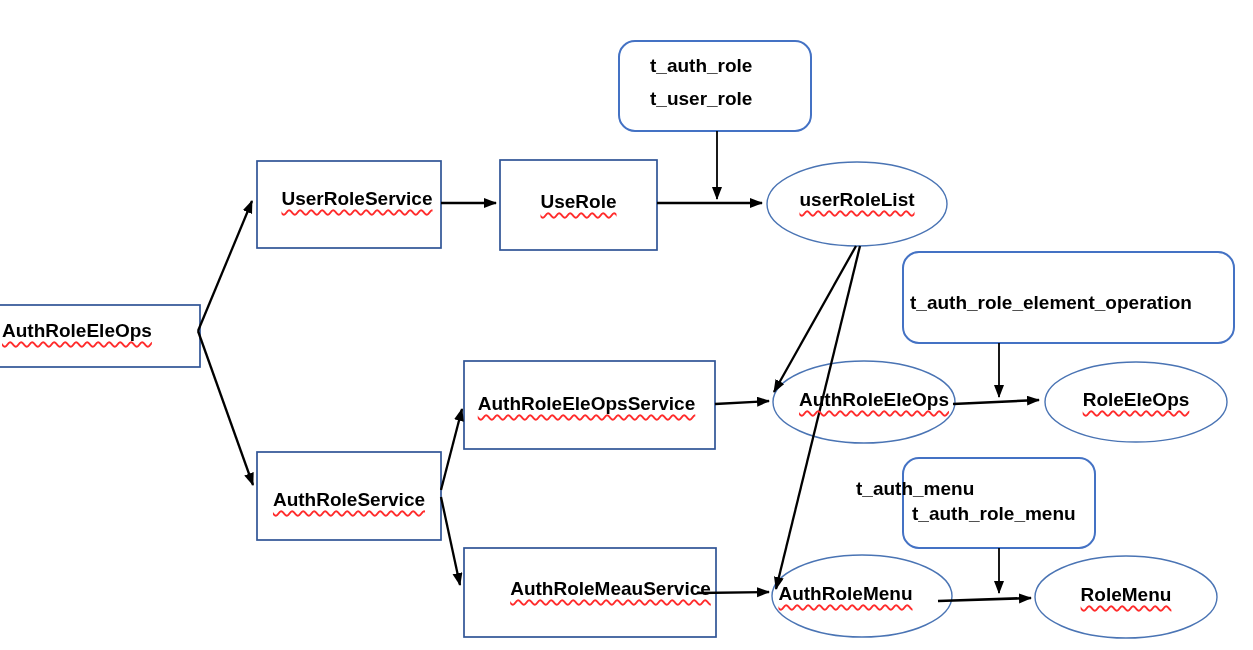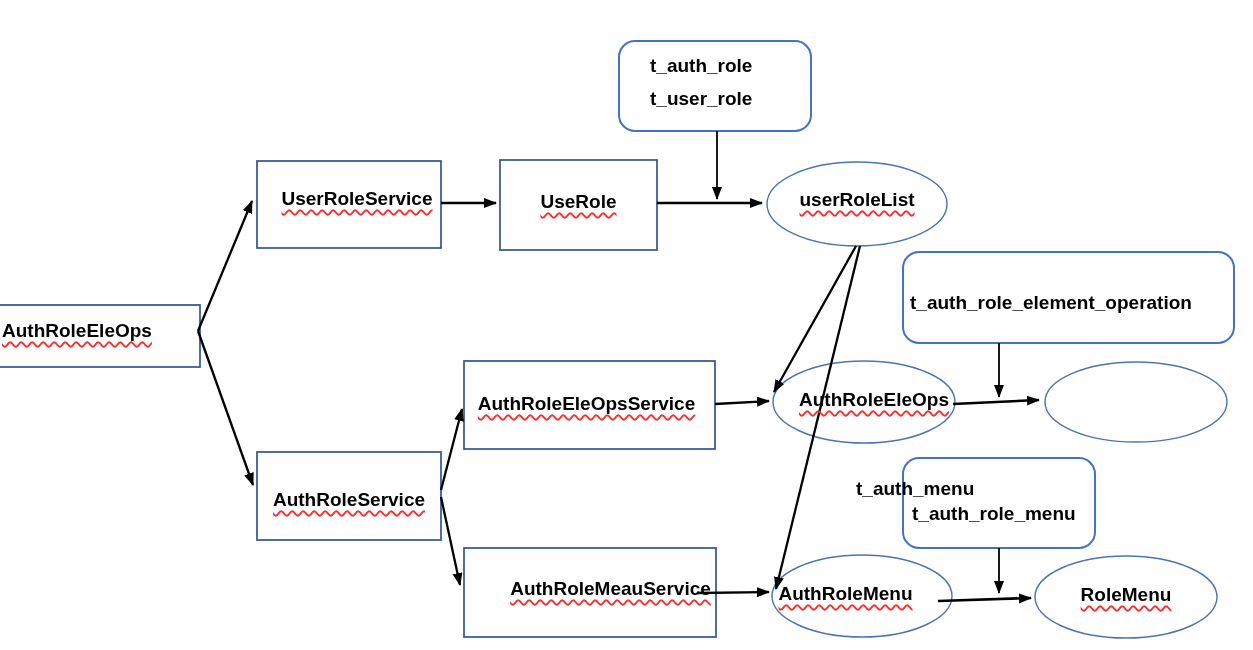--- a/index.html
+++ b/index.html
@@ -83,20 +83,21 @@
   <div class="lbl squiggle ctr" style="left:257px;top:488px;width:184px;">AuthRoleService</div>
 
   <div class="lbl squiggle ctr" style="left:464px;top:392px;width:245px;">AuthRoleEleOpsService</div>
 
   <div class="lbl squiggle ctr" style="left:464px;top:577px;width:245px;padding-left:24px;">AuthRoleMeauService</div>
 
   <div class="lbl squiggle ctr" style="left:767px;top:188px;width:180px;">userRoleList</div>
 
   <div class="lbl squiggle ctr" style="left:774px;top:388px;width:180px;padding-left:10px;">AuthRoleEleOps</div>
 
+  <div class="lbl squiggle ctr" style="left:1046px;top:388px;width:180px;">RoleEleOps</div>
 
   <div class="lbl squiggle ctr" style="left:772px;top:582px;width:147px;">AuthRoleMenu</div>
 
   <div class="lbl squiggle ctr" style="left:1036px;top:583px;width:180px;">RoleMenu</div>
 
   <div class="lbl" style="left:650px;top:54px;">t_auth_role</div>
   <div class="lbl" style="left:650px;top:87px;">t_user_role</div>
 
   <div class="lbl" style="left:910px;top:291px;">t_auth_role_element_operation</div>
 

